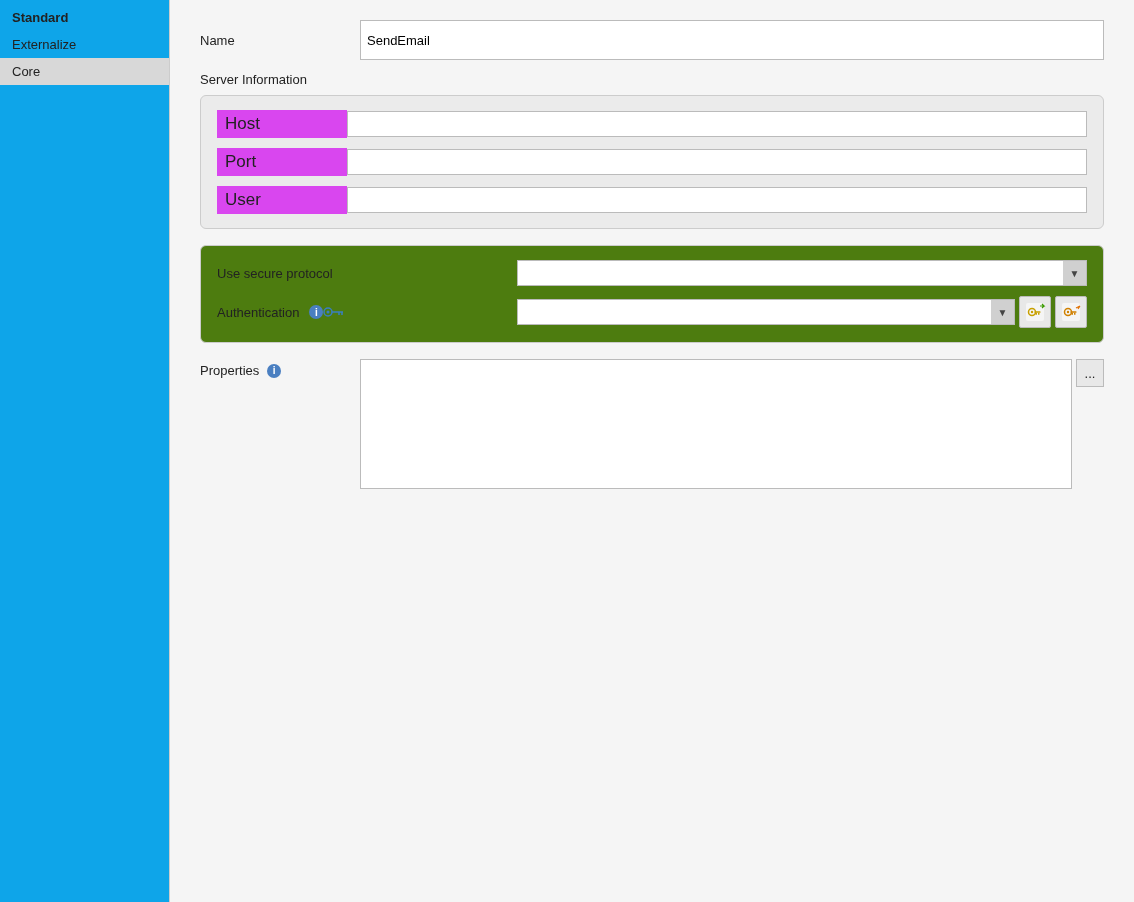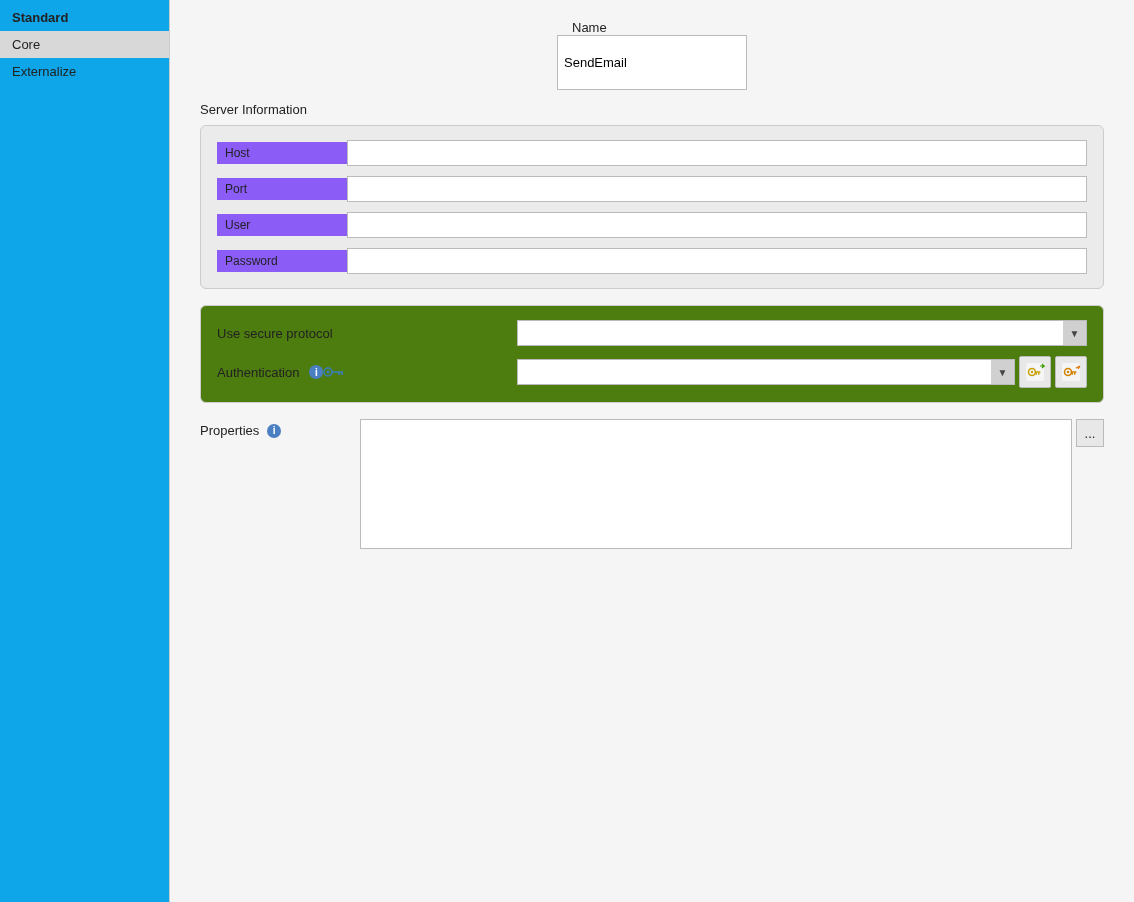--- a/index.html
+++ b/index.html
@@ -50,21 +50,20 @@
     .main-content {
       flex: 1;
       padding: 20px 30px;
       background: #f5f5f5;
     }
 
     .form-row {
       display: flex;
       align-items: center;
       margin-bottom: 12px;
-      flex-direction: column;
     }
 
     .form-label {
       width: 160px;
       font-size: 13px;
       color: #222;
       flex-shrink: 0;
     }
 
     .form-input {
@@ -100,23 +99,23 @@
       align-items: center;
       margin-bottom: 10px;
     }
 
     .group-row:last-child {
       margin-bottom: 0;
     }
 
     .group-label {
       width: 130px;
-      font-size: 12px;
-      color: #222;
-      background: #8b5cf6;
+      font-size: 17px;
+      color: #222;
+      background: #d946ef;
       padding: 4px 8px;
       flex-shrink: 0;
     }
 
     .group-input {
       flex: 1;
       height: 26px;
       border: 1px solid #bbb;
       background: #fff;
       font-size: 13px;
@@ -278,25 +277,25 @@
       gap: 2px;
     }
   </style>
 </head>
 <body>
 
 <div class="app-container">
 
   <div class="sidebar">
     <div class="sidebar-section-header">Standard</div>
+    <div class="sidebar-item">
+      <span>Externalize</span>
+    </div>
     <div class="sidebar-item active">
       <span>Core</span>
-    </div>
-    <div class="sidebar-item">
-      <span>Externalize</span>
     </div>
   </div>
 
   <div class="main-content">
 
     <div class="form-row">
       <div class="form-label">Name</div>
       <input class="form-input" type="text" value="SendEmail" style="">
     </div>
 
@@ -311,24 +310,20 @@
       <div class="group-row">
         <div class="group-label">Port</div>
         <input class="group-input" type="text" style="">
       </div>
 
       <div class="group-row">
         <div class="group-label">User</div>
         <input class="group-input" type="text" style="">
       </div>
 
-      <div class="group-row">
-        <div class="group-label">Password</div>
-        <input class="group-input" type="password" style="">
-      </div>
     </div>
 
     <div class="security-box">
 
       <div class="security-row">
         <div class="security-label-area">
           <span class="security-label">Use secure protocol</span>
         </div>
         <div class="select-wrapper">
           <select class="select-field">

